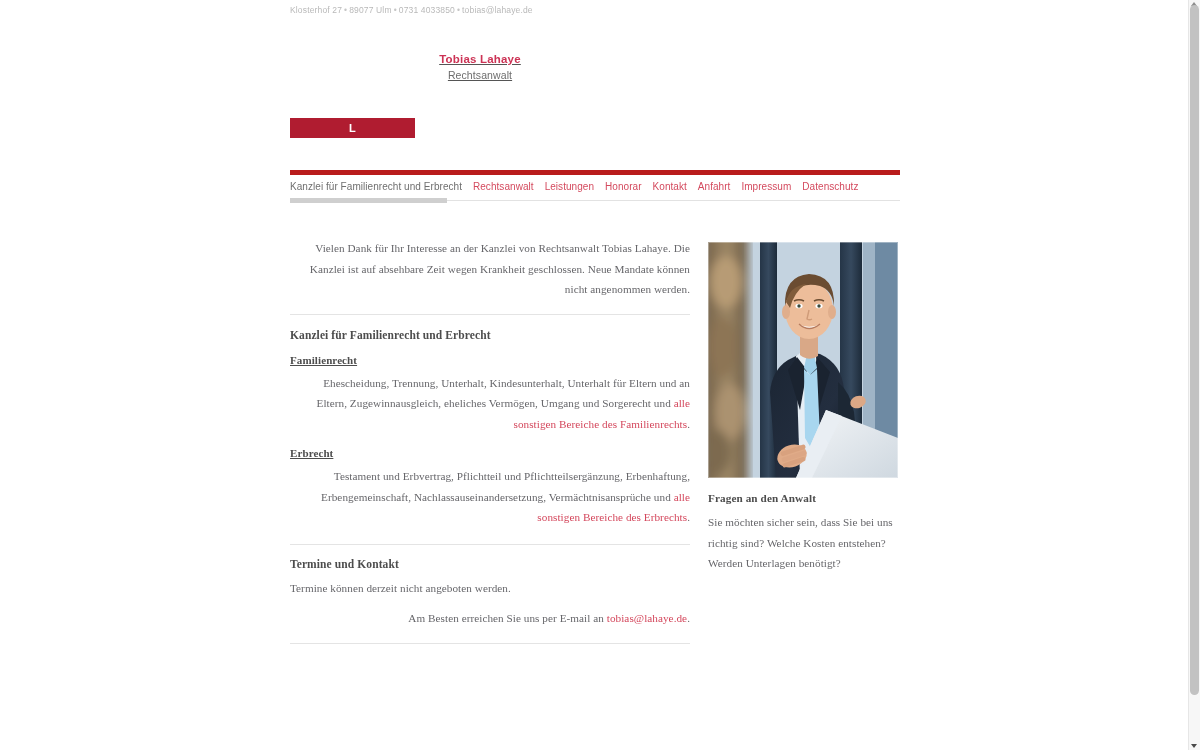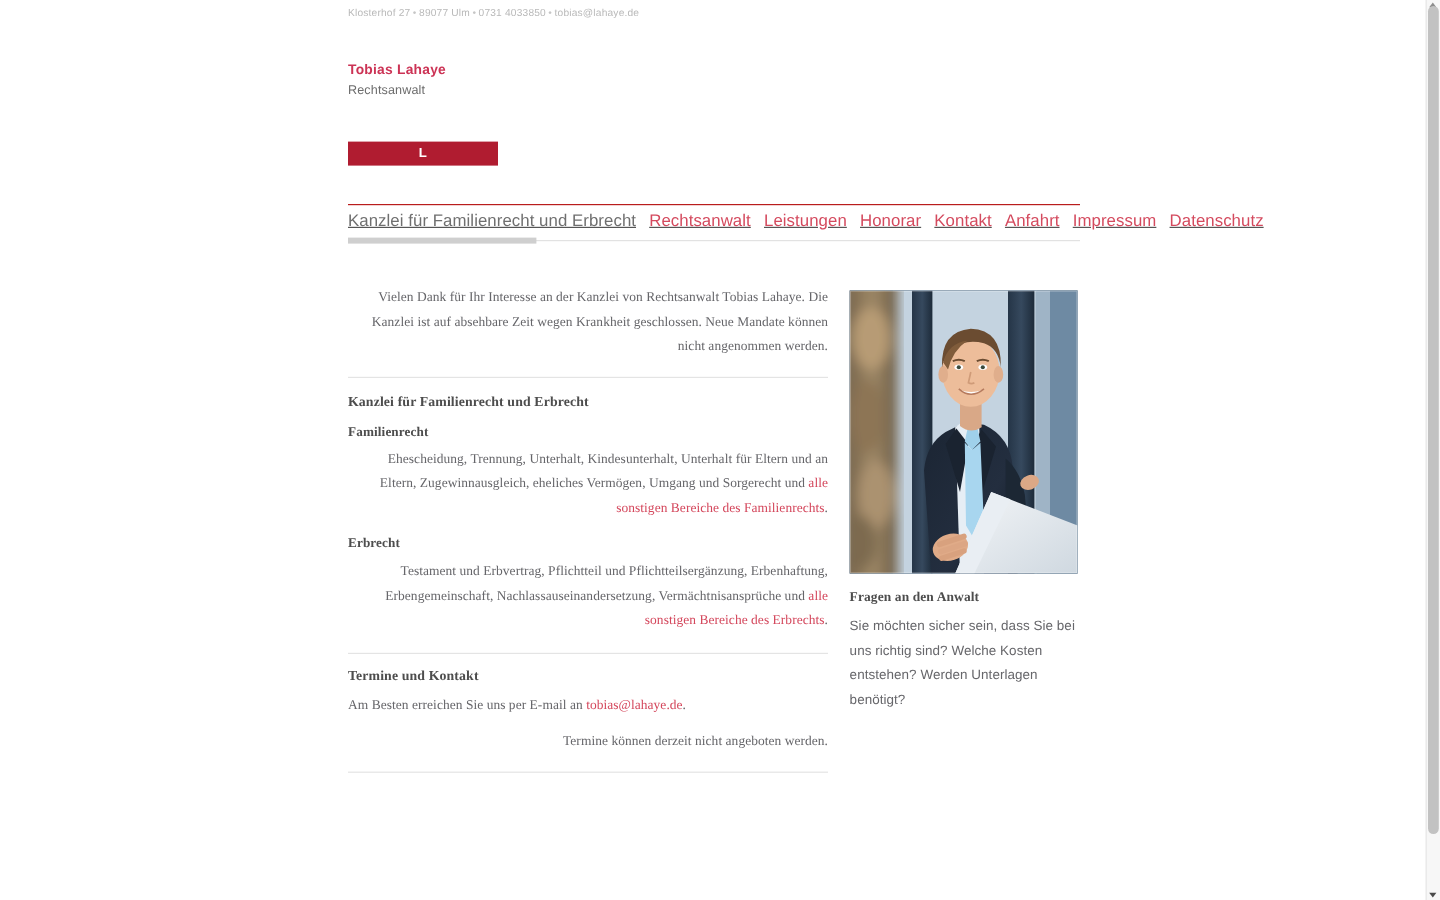--- a/index.html
+++ b/index.html
@@ -46,21 +46,22 @@
     color: #b9b9b9;
     text-decoration: none;
   }
 
   
   .namebox {
     position: absolute;
     left: 290px;
     top: 52px;
     width: 380px;
-    text-align: left;
+    text-align: center;
+    text-decoration: underline;
   }
   .name-main {
     font-size: 11.5px;
     font-weight: bold;
     color: #cc3355;
     letter-spacing: 0.2px;
     line-height: 15px;
   }
   .name-sub {
     font-size: 10.5px;
@@ -92,25 +93,24 @@
     letter-spacing: 0.5px;
   }
 
   
   .nav {
     position: absolute;
     left: 290px;
     top: 170px;
     width: 610px;
     height: 24px;
-    border-top: 1px solid #b91c1c;
+    border-top: 5px solid #b91c1c;
     white-space: nowrap;
-    font-size: 14px;
+    font-size: 10px;
     line-height: 24px;
-    text-decoration: underline;
   }
   .nav .nav-brand {
     color: #6f6f6f;
     margin-right: 11px;
     letter-spacing: 0.05px;
   }
   .nav .nav-link {
     color: #d44a5e;
     text-decoration: none;
     margin-right: 11px;
@@ -157,20 +157,21 @@
     color: #4d4d4d;
     letter-spacing: 0.1px;
   }
   h3.sub-title {
     margin: 0 0 7px 0;
     font-family: "Liberation Serif", serif;
     font-size: 11px;
     font-weight: bold;
     color: #4d4d4d;
     letter-spacing: 0.1px;
+    text-decoration: underline;
   }
   p.body-text {
     margin: 0 0 10px 0;
     font-family: "Liberation Serif", serif;
     font-size: 11.2px;
     line-height: 20.5px;
     color: #66666a;
     letter-spacing: 0.05px;
   }
   p.body-text:last-child { margin-bottom: 0; text-align: right; }
@@ -217,21 +218,21 @@
     letter-spacing: 0.1px;
   }
   .side-body {
     position: absolute;
     left: 708px;
     top: 512px;
     width: 196px;
   }
   .side-body p {
     margin: 0 0 14px 0;
-    font-family: Liberation Sans, sans-serif;
+    font-family: Liberation Serif, serif;
     font-size: 11.2px;
     line-height: 20.5px;
     color: #66666a;
     letter-spacing: 0.05px;
   }
 
   
   .scrollbar {
     position: absolute;
     right: 0;
@@ -313,22 +314,22 @@
 
     <div class="block">
       <h3 class="sub-title">Erbrecht</h3>
       <p class="body-text"><span>Testament und Erbvertrag, Pflichtteil und Pflichtteilsergänzung, Erbenhaftung, Erbengemeinschaft, Nachlassauseinandersetzung, Vermächtnisansprüche und </span><a href="#" class="inline-link">alle sonstigen Bereiche des Erbrechts</a><span>.</span></p>
     </div>
 
     <div class="divider tight"></div>
 
     <div class="block">
       <h2 class="section-title">Termine und Kontakt</h2>
+      <p class="body-text">Termine können derzeit nicht angeboten werden.</p>
       <p class="body-text"><span>Am Besten erreichen Sie uns per E-mail an </span><a href="#" class="inline-link">tobias@lahaye.de</a><span>.</span></p>
-      <p class="body-text">Termine können derzeit nicht angeboten werden.</p>
     </div>
 
     <div class="divider"></div>
   </div>
 
   <div class="photo">
     <svg width="190" height="236" viewBox="0 0 190 236" xmlns="http://www.w3.org/2000/svg">
       <defs>
         <linearGradient id="wallG" x1="0" y1="0" x2="0" y2="1">
           <stop offset="0%" stop-color="#9fb8cd"></stop>

